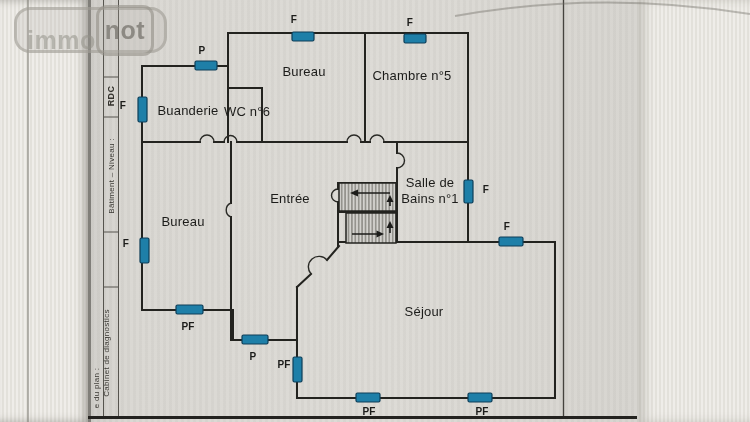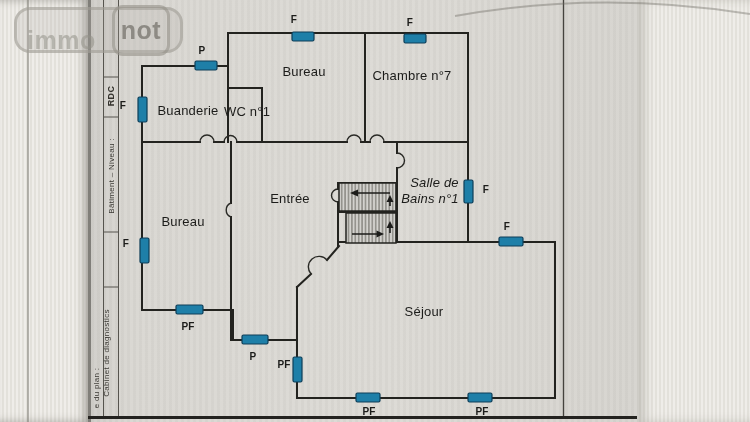--- a/index.html
+++ b/index.html
@@ -28,36 +28,36 @@
     background:repeating-linear-gradient(90deg,rgba(255,255,255,.05) 0 3px,rgba(120,118,112,.04) 3px 6px);
     pointer-events:none;
   }
   .paper-edge{position:absolute;left:88px;top:0;width:3px;height:422px;background:rgba(62,60,54,.55);}
   svg#plan{position:absolute;left:0;top:0;}
   .lbl{
     position:absolute;transform:translate(-50%,-50%);
     font-size:13px;color:var(--label);letter-spacing:.2px;white-space:pre-line;line-height:1.25;
   }
   .lbl-sm{font-size:10px;font-weight:bold;}
-  .lbl-left{text-align:right;font-style:italic;}
+  .lbl-left{text-align:center;}
   .vtext{
     position:absolute;transform:translate(-50%,-50%) rotate(-90deg);
     font-size:8px;color:#3a3833;white-space:nowrap;letter-spacing:.3px;
   }
   .vtext-strong{font-size:9px;font-weight:bold;color:#34322d;}
   #watermark{
     position:absolute;left:14px;top:7px;height:40px;padding:0 10px;
     display:flex;align-items:center;
     border:3px solid rgba(158,155,147,.55);border-radius:16px;
     background:rgba(178,175,168,.22);
     font-weight:bold;font-size:25px;letter-spacing:.5px;
   }
   #watermark .wm-immo{color:rgba(148,145,137,.55);margin-top:20px;}
   #watermark .wm-not{
-    color:rgba(112,110,103,.7);margin-left:16px;padding:8px 6px;
+    color:rgba(112,110,103,.7);margin-left:0;padding:8px 6px;
     border:3px solid rgba(148,145,137,.6);border-radius:11px;
   }
 </style>
 </head>
 <body>
 
 <div id="stage">
 
   <div class="bg-texture bg-left">
     <div class="groove" style="left:27px"></div>
@@ -126,23 +126,23 @@
       <rect x="242" y="335" width="26" height="9" rx="1.5"></rect>
       <rect x="293" y="357" width="9" height="25" rx="1.5"></rect>
       <rect x="464" y="180" width="9" height="23" rx="1.5"></rect>
       <rect x="499" y="237" width="24" height="9" rx="1.5"></rect>
       <rect x="356" y="393" width="24" height="9" rx="1.5"></rect>
       <rect x="468" y="393" width="24" height="9" rx="1.5"></rect>
     </g>
   </svg>
 
   <span class="lbl" style="left:188px;top:111px">Buanderie</span>
-  <span class="lbl" style="left:247px;top:112px">WC n°1</span>
+  <span class="lbl" style="left:247px;top:112px">WC n°6</span>
   <span class="lbl" style="left:304px;top:72px">Bureau</span>
-  <span class="lbl" style="left:412px;top:76px">Chambre n°7</span>
+  <span class="lbl" style="left:412px;top:76px">Chambre n°5</span>
   <span class="lbl" style="left:290px;top:199px">Entrée</span>
   <span class="lbl" style="left:183px;top:222px">Bureau</span>
   <span class="lbl lbl-left" style="left:430px;top:191px">Salle de
 Bains n°1</span>
   <span class="lbl" style="left:424px;top:312px">Séjour</span>
 
   <span class="lbl lbl-sm" style="left:202px;top:51px">P</span>
   <span class="lbl lbl-sm" style="left:294px;top:20px">F</span>
   <span class="lbl lbl-sm" style="left:410px;top:23px">F</span>
   <span class="lbl lbl-sm" style="left:123px;top:106px">F</span>

